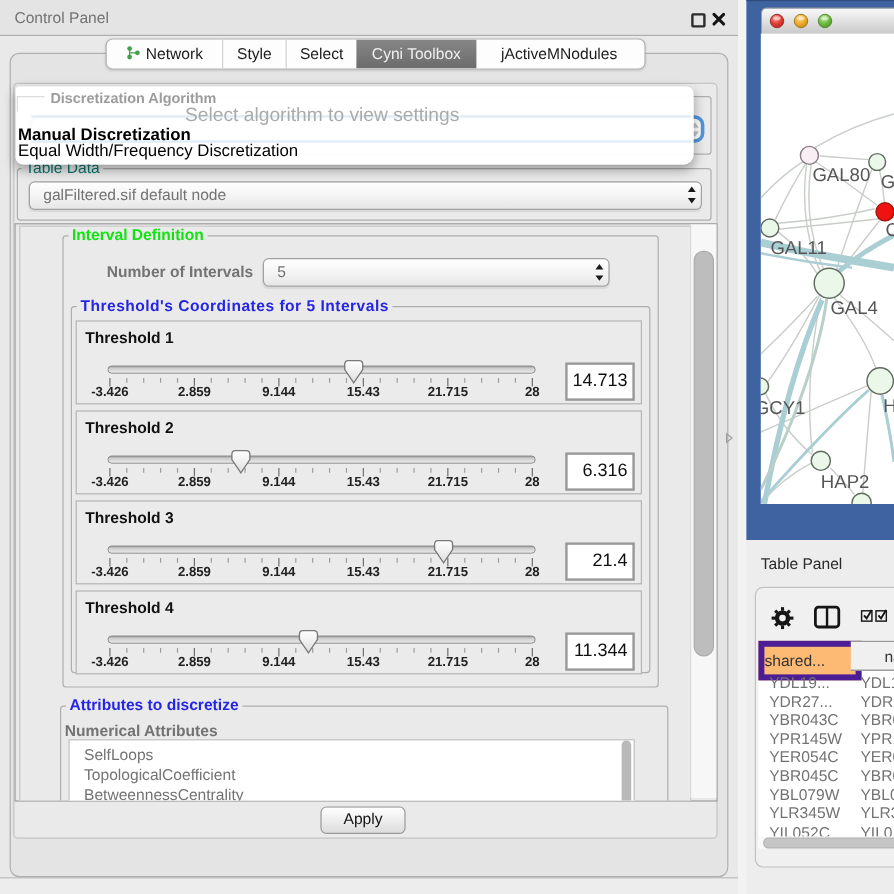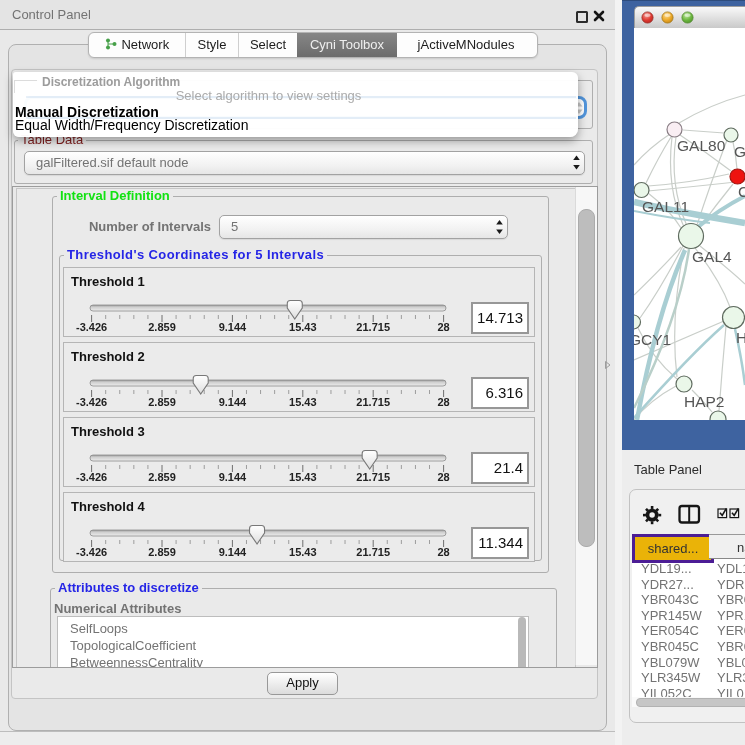--- a/index.html
+++ b/index.html
@@ -53,21 +53,21 @@
 
   <div class="grp" style="left:14px;top:80px;width:577px;height:47px;"></div>
   <div class="gtitle" style="left:39px;top:75px;color:#8b8b8b;font-size:12px;">Discretization Algorithm</div>
   <div class="abs" style="left:24px;top:96px;width:563px;height:23px;border:3px solid #5295db;border-radius:8px;background:#fff;box-sizing:border-box;"></div>
   <svg class="abs" style="left:573px;top:101px;" width="12" height="14" viewBox="0 0 12 14">
     <path d="M6,1 L9.5,5.5 L2.5,5.5 Z" fill="#c4c4c4"></path>
       <path d="M6,13 L2.5,8.5 L9.5,8.5 Z" fill="#c4c4c4"></path>
   </svg>
 
   <div class="grp" style="left:14px;top:140px;width:577px;height:42px;"></div>
-  <div class="gtitle" style="left:18px;top:133px;color:#7f1d1d;">Table Data</div>
+  <div class="gtitle" style="left:18px;top:133px;color:#0f766e;">Table Data</div>
   <div class="combo" style="left:24px;top:151px;width:559px;height:22px;"></div>
   <div class="abs t13" style="left:36px;top:155px;">galFiltered.sif default node</div>
   <svg class="abs" style="left:571px;top:154px;" width="11" height="17" viewBox="0 0 11 17">
     <path d="M5.5,1.5 L8.8,6 L2.2,6 Z" fill="#1a1a1a"></path>
       <path d="M5.5,15.5 L2.2,11 L8.8,11 Z" fill="#1a1a1a"></path>
   </svg>
 
   <div class="abs" id="scrollpane" style="left:12px;top:186px;width:584px;height:480px;border:1px solid #9c9c9c;background:#e9e9e9;overflow:hidden;">
 
     <div class="abs" style="left:3px;top:1px;width:558px;height:600px;border:1px solid #c6c6c6;background:#eaeaea;"></div>
@@ -315,21 +315,21 @@
 
   <svg class="abs" style="left:604px;top:360px;" width="8" height="10" viewBox="0 0 8 10">
     <path d="M1.5,1.5 L6,5 L1.5,8.5 Z" fill="none" stroke="#9d9d9d" stroke-width="1"></path>
   </svg>
 
   <div class="abs" style="left:13px;top:71.5px;width:565px;height:65px;background:rgba(255,255,255,0.97);border-radius:3px 6px 8px 6px;box-shadow:0 4px 10px rgba(0,0,0,0.35);"></div>
   <div class="abs" style="left:14px;top:80px;width:22px;height:12px;border-top:1px solid #dcdcdc;border-left:1px solid #dcdcdc;"></div>
   <div class="abs gtitle" style="left:39px;top:75px;color:#9c9c9c;font-size:12px;font-weight:bold;background:none;">Discretization Algorithm</div>
   <div class="abs" style="left:26px;top:96px;width:550px;height:1.5px;background:rgba(130,170,215,0.18);"></div>
   <div class="abs" style="left:26px;top:117px;width:550px;height:1.5px;background:rgba(130,170,215,0.18);"></div>
-  <div class="abs" style="left:13px;top:88px;width:511px;text-align:center;font-size:13px;color:#ababab;">Select algorithm to view settings</div>
+  <div class="abs" style="left:13px;top:88px;width:511px;text-align:center;font-size:16px;color:#ababab;">Select algorithm to view settings</div>
   <div class="abs" style="left:15px;top:116.5px;font-size:14px;color:#000;">Equal Width/Frequency Discretization</div>
   <div class="abs bold" style="left:15px;top:104px;font-size:14px;color:#000;">Manual Discretization</div>
 
   <div class="abs" style="left:622px;top:0;width:123px;height:449px;background:#3e63a0;border-top:1px solid #2e4c7c;"></div>
   <div class="abs" style="left:634px;top:6px;width:111px;height:22px;border-radius:5px 0 0 0;background:linear-gradient(#f9f9f9,#c7c7c7);border-top:1px solid #9e9e9e;border-left:1px solid #9e9e9e;border-bottom:1px solid #8a8a8a;"></div>
   <svg class="abs" style="left:634px;top:6px;" width="111" height="22" viewBox="0 0 111 22">
     <defs>
       <radialGradient id="rg" cx="0.4" cy="0.3" r="0.8">
           <stop offset="0" stop-color="#f29d97"></stop>
           <stop offset="0.55" stop-color="#df3a31"></stop>
@@ -432,21 +432,21 @@
     <line x1="49.2" y1="5" x2="49.2" y2="21.5" stroke="#161616" stroke-width="2"></line>
     <g stroke="#161616" fill="none" stroke-width="1.2">
       <rect x="78" y="8" width="8.6" height="8.6"></rect>
       <rect x="90" y="8" width="8.6" height="8.6"></rect>
       <path d="M80,11.8 L82.2,14.4 L86.4,7.4" stroke-width="1.6"></path>
       <path d="M92,11.8 L94.2,14.4 L98.4,7.4" stroke-width="1.6"></path>
     </g>
   </svg>
 
   <div class="abs" style="left:632px;top:534px;width:113px;height:173px;background:#ffffff;"></div>
-  <div class="abs" style="left:632px;top:534px;width:76px;height:23px;background:#eab308;border:3px solid #4c1d95;font-size:13px;color:#333;text-align:center;line-height:23px;">shared...</div>
+  <div class="abs" style="left:632px;top:534px;width:76px;height:23px;background:#fdba74;border:5px solid #4c1d95;font-size:13px;color:#333;line-height:23px;">shared...</div>
   <div class="abs" style="left:709px;top:534px;width:36px;height:23px;background:#f0f0f0;border-top:1px solid #999;border-bottom:1px solid #888;font-size:13px;color:#333;">
     <span style="position:absolute;left:28px;top:5px;">na</span>
   </div>
   <div id="tb">
       <div class="row" style="left: 641px; top: 561.0px;">YDL19...</div>
       <div class="row" style="left: 717px; top: 561.0px;">YDL1</div>
       <div class="row" style="left: 641px; top: 576.6px;">YDR27...</div>
       <div class="row" style="left: 717px; top: 576.6px;">YDR2</div>
       <div class="row" style="left: 641px; top: 592.2px; text-align: right;">YBR043C</div>
       <div class="row" style="left: 717px; top: 592.2px;">YBR0</div>

